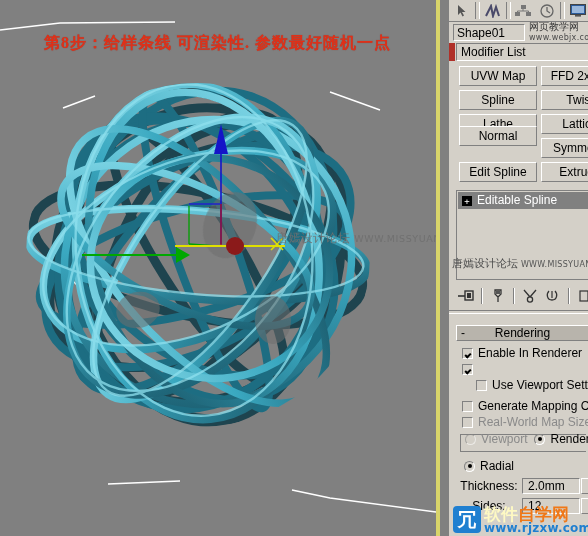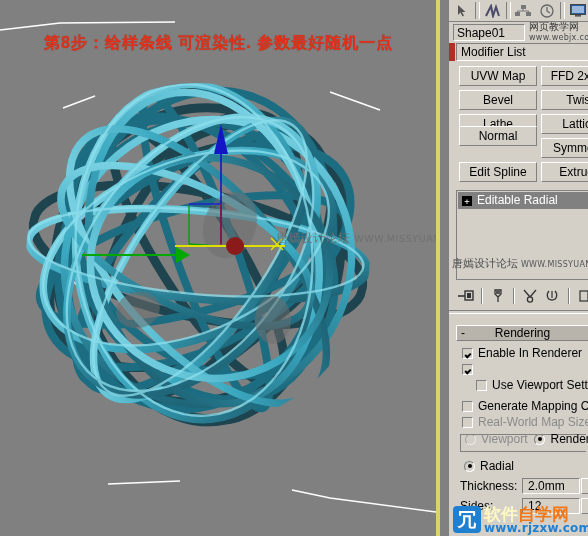--- a/index.html
+++ b/index.html
@@ -13,21 +13,21 @@
 
   
   #viewport{
     position:absolute;left:0;top:0;width:440px;height:536px;
     background:#808080;overflow:hidden;
   }
 
   #title-text{
     position:absolute;left:44px;top:33px;
     color:#e03018;font-size:16px;font-weight:bold;
-    font-family:Liberation Sans, sans-serif;
+    font-family:Liberation Serif, serif;
     white-space:nowrap;letter-spacing:1px;
     text-shadow:0 0 1px rgba(120,40,30,.6);
   }
 
   
   #sphere-wrap{position:absolute;left:18px;top:70px;width:360px;height:370px;}
   #sphere-svg{display:block;width:360px;height:370px;}
 
   
   #gizmo{position:absolute;left:175px;top:118px;width:120px;height:145px;pointer-events:none;}
@@ -182,21 +182,21 @@
   .radio.dimr{opacity:.55;}
 
   #vr-group{
     position:relative;margin-left:4px;margin-top:4px;width:126px;height:18px;
     border:1px solid #808080;border-right:none;box-sizing:border-box;
   }
   #vr-group .inner{position:absolute;left:4px;top:-3px;display:flex;align-items:center;
      font-size:12px;white-space:nowrap;background:transparent;}
 
   .spin-row{display:flex;align-items:center;font-size:12px;margin-top:4px;}
-  .spin-label{width:58px;text-align:left;padding-right:4px;}
+  .spin-label{width:58px;text-align:center;padding-right:4px;}
   .spin-field{
     width:58px;height:16px;background:#d4d0c8;
     border:1px solid;border-color:#808080 #ffffff #ffffff #808080;
     box-sizing:border-box;font-size:12px;line-height:14px;padding-left:5px;
   }
   .spin-btns{width:8px;height:16px;margin-left:1px;
     background:#d4d0c8;border:1px solid;border-color:#ffffff #808080 #808080 #ffffff;
     box-sizing:border-box;}
 
   
@@ -391,34 +391,34 @@
     </div>
 
     <div id="modlist-row">
       <div id="modlist-redmark"></div>
       <div id="modlist-box">Modifier List</div>
     </div>
 
     <div id="modbtns">
       <div class="modbtn col1" style="top:0px;">UVW Map</div>
       <div class="modbtn col2" style="top:0px;">FFD 2x2x2</div>
-      <div class="modbtn col1" style="top:24px;">Bevel</div>
+      <div class="modbtn col1" style="top:24px;">Spline</div>
       <div class="modbtn col2" style="top:24px;">Twist</div>
       <div class="modbtn col1" style="top:48px;">Lathe</div>
       <div class="modbtn col2" style="top:48px;">Lattice</div>
       <div class="modbtn col1" style="top:60px;">Normal</div>
       <div class="modbtn col2" style="top:72px;">Symmetry</div>
       <div class="modbtn col1" style="top:96px;">Edit Spline</div>
       <div class="modbtn col2" style="top:96px;">Extrude</div>
     </div>
 
     <div id="stack">
       <div id="stack-item">
         <span id="stack-plus">+</span>
-        <span>Editable Radial</span>
+        <span>Editable Spline</span>
       </div>
       <div id="stack-body">
         <div id="stack-watermark">
           <span class="cn">唐嫣设计论坛</span>
           <span class="url">WWW.MISSYUAN.COM</span>
         </div>
       </div>
     </div>
 
     <div id="stack-tools">

